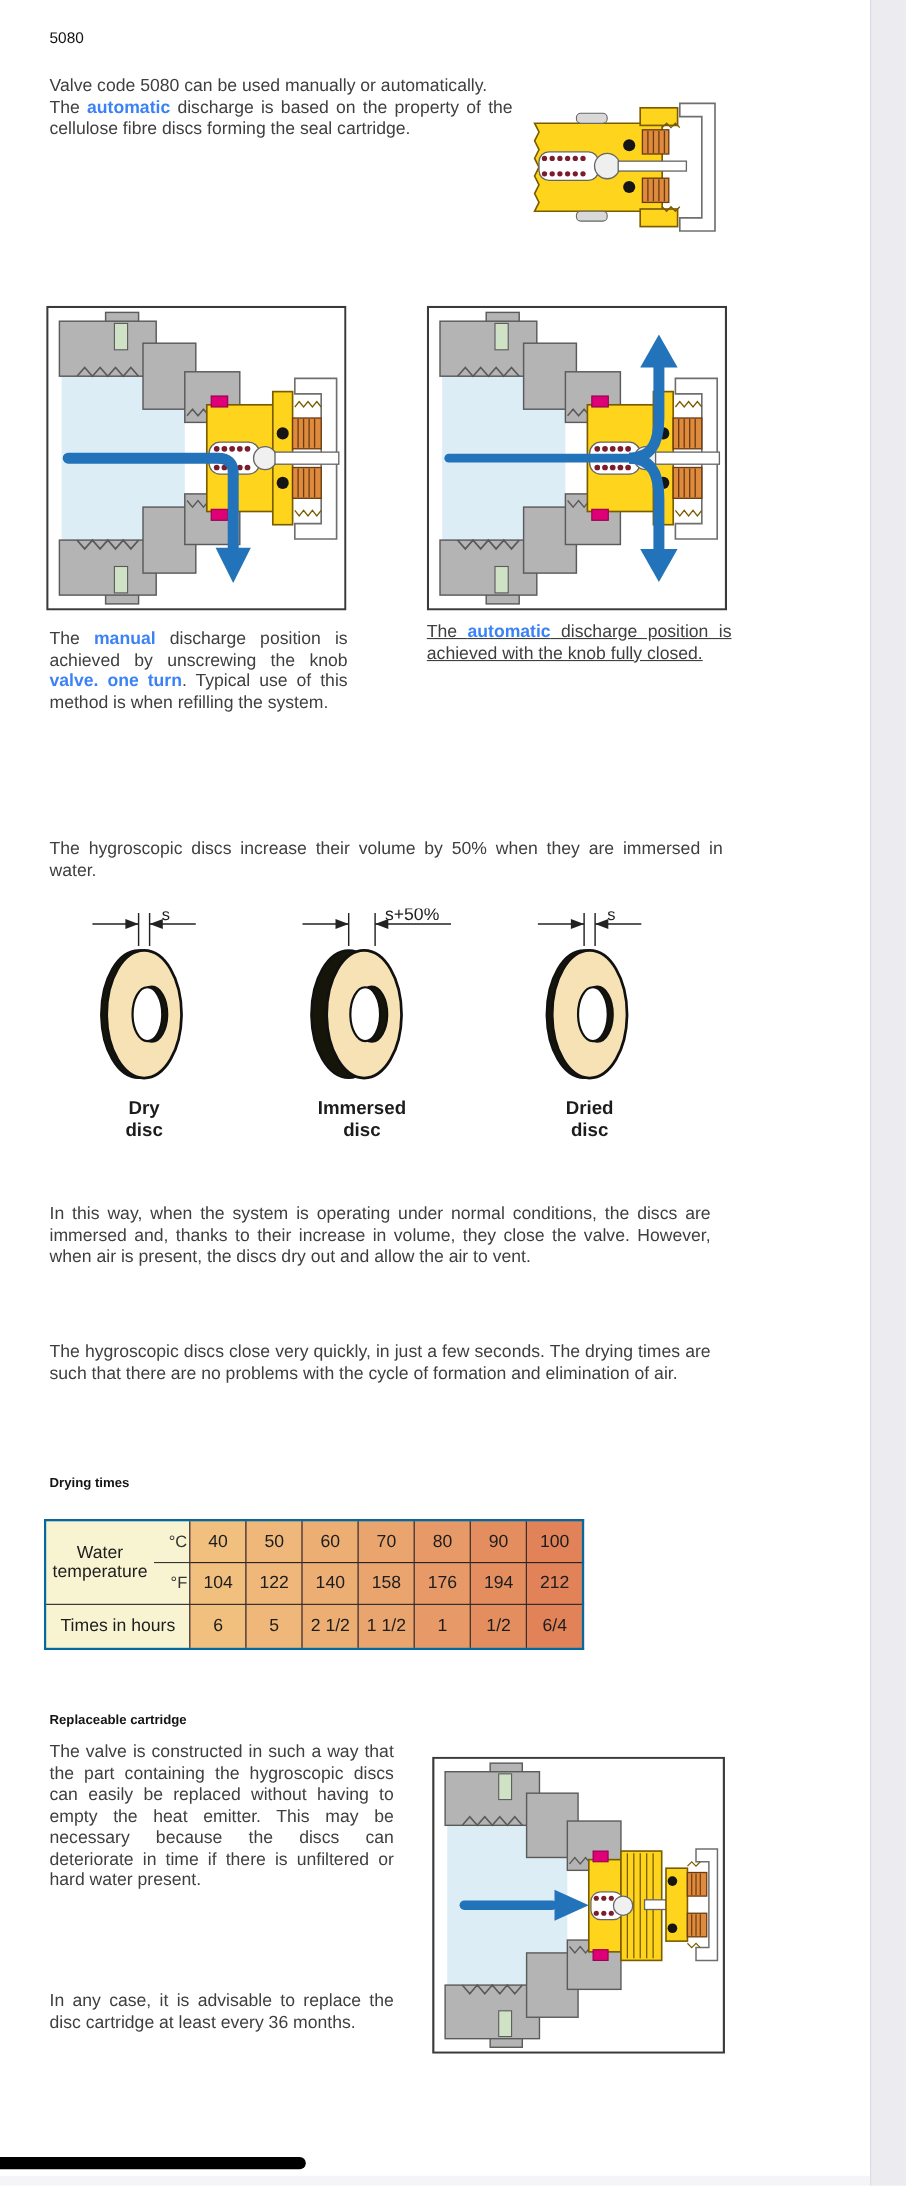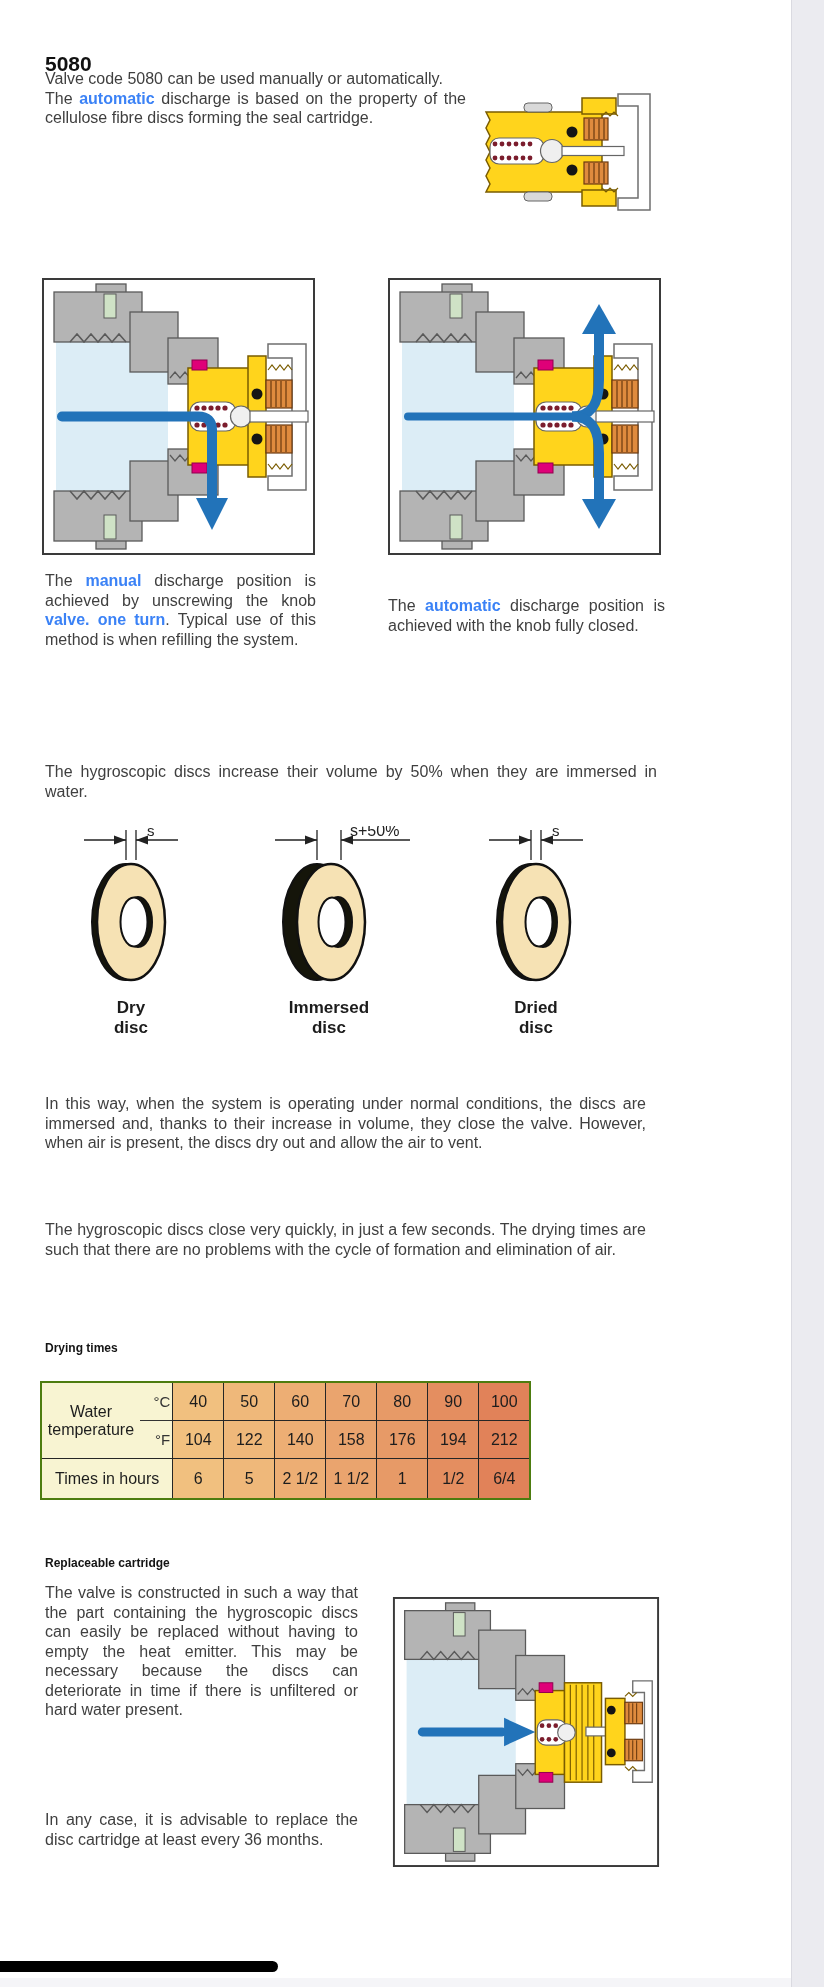--- a/index.html
+++ b/index.html
@@ -7,47 +7,47 @@
     width:824px; height:1987px; position:relative; background:#ffffff;
     font-family:"Liberation Sans","DejaVu Sans",sans-serif; overflow:hidden;
   }
   .abs { position:absolute; }
   p { margin:0; }
   .txt { font-size:16px; line-height:19.5px; color:#3f3f3f; text-align:justify; }
   .txt .b { font-weight:bold; color:#3b82f6; }
   .subheading { font-size:12px; font-weight:bold; color:#141414; }
 
   
-  .doc-title { left:45px; top:52px; font-size:21px; font-weight:bold; color:#111; }
+  .doc-title { left:45px; top:26px; font-size:14px; font-weight:normal; color:#111; }
 
   
   .intro      { left:45px;  top:69px;   width:421px; }
   .fig-intro  { left:478px; top:86px; }
   .fig-manual { left:42px;  top:278px; }
   .fig-auto   { left:388px; top:278px; }
   .cap-manual { left:45px;  top:571px;  width:271px; }
-  .cap-auto   { left:388px; top:596px;  width:277px; }
+  .cap-auto   { left:388px; top:565px;  width:277px;text-decoration:underline; }
   .hygro      { left:45px;  top:762px;  width:612px; }
   .disc-0 { left:46px;  top:826px; width:170px; }
   .disc-1 { left:244px; top:826px; width:170px; }
   .disc-2 { left:451px; top:826px; width:170px; }
   .disc-fig { text-align:center; }
   .disc-label { margin-top:14px; text-align:center; font-size:17px; font-weight:bold;
                 line-height:20px; color:#1c1c1c; }
   .para-normal { left:45px; top:1094px; width:601px; }
   .para-quick  { left:45px; top:1220px; width:601px; }
   .drying-h    { left:45px; top:1341px; }
   .dtable-wrap { left:40px; top:1381px; }
   .cart-h      { left:45px; top:1556px; }
   .cart-p1     { left:45px; top:1583px; width:313px; }
   .cart-p2     { left:45px; top:1810px; width:313px; }
   .fig-cart    { left:390px; top:1597px; }
 
   
-  table.dtable { border-collapse:collapse; border:2px solid #4d7c0f; background:#be185d; }
+  table.dtable { border-collapse:collapse; border:2px solid #0369a1; background:#be185d; }
   table.dtable td { border:1.5px solid #262626; text-align:center; padding:0;
                     font-size:16px; color:#1d1d1d; }
   td.t-label { width:124px; text-align:left; padding:0 7px; font-size:15.5px; color:#333; }
   td.t-val { width:50px; height:37px; font-weight:normal; }
   tr.r-times td { height:39px; }
   .wt-wrap { display:flex; align-items:center; justify-content:space-between; height:74px; }
   .wt-text { line-height:18px; }
   .wt-units { display:flex; flex-direction:column; width:44px; height:100%; }
   .wt-units .unit { flex:1; display:flex; align-items:center; justify-content:flex-end;
                     padding-right:2px; font-size:15px; color:#333; }

